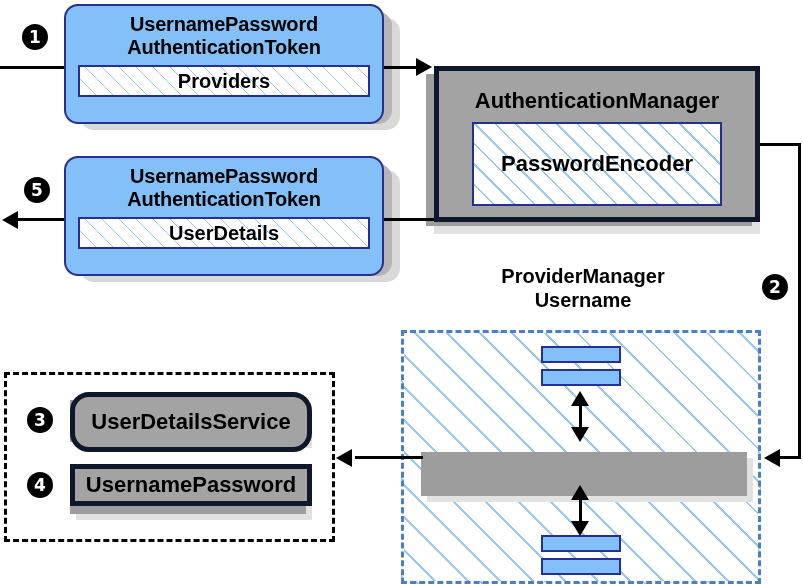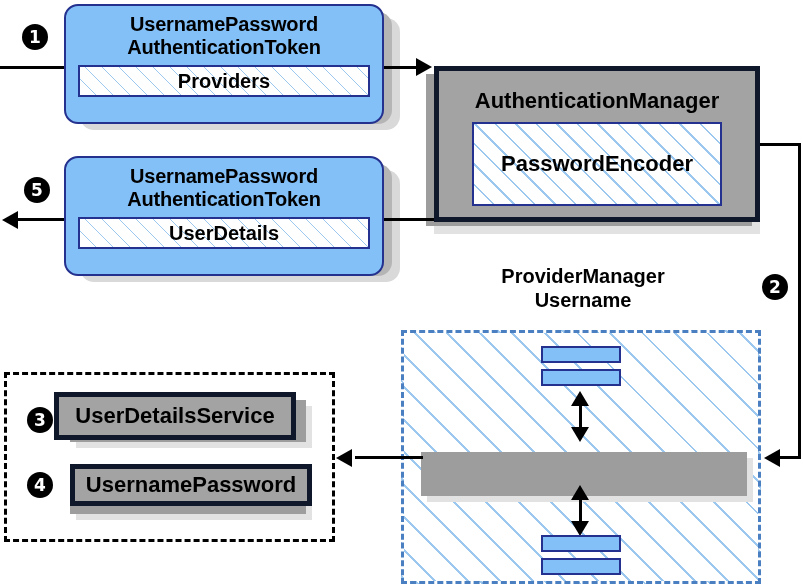--- a/index.html
+++ b/index.html
@@ -151,21 +151,21 @@
   <div class="line abs" style="left:355px;top:456px;width:68px;height:3px;"></div>
   <div class="arrowL" style="left:336px;top:449px;"></div>
 
   <div class="dashblack abs" style="left:4px;top:372px;width:331px;height:170px;z-index:0;"></div>
 
   <div class="bullet abs" style="left:27px;top:407px;">3</div>
   <div class="bullet abs" style="left:27px;top:472px;">4</div>
 
   <div class="abs" style="left:76px;top:406px;width:236px;height:42px;background:#e2e2e2;z-index:1;"></div>
   <div class="abs" style="left:70px;top:400px;width:236px;height:42px;background:#9d9d9d;z-index:2;"></div>
-  <div class="abs bluebox" style="left:54px;top:392px;width:242px;height:48px;z-index:3;">
+  <div class="abs bluebox" style="left:70px;top:392px;width:242px;height:60px;z-index:3;border-radius:19px;">
     <span class="boxlabel">UserDetailsService</span>
   </div>
 
   <div class="abs" style="left:76px;top:478px;width:236px;height:42px;background:#e2e2e2;z-index:1;"></div>
   <div class="abs" style="left:70px;top:472px;width:236px;height:42px;background:#9d9d9d;z-index:2;"></div>
   <div class="abs bluebox" style="left:70px;top:464px;width:242px;height:42px;z-index:3;">
     <span class="boxlabel">UsernamePassword</span>
   </div>
 
   <div class="line abs" style="left:384px;top:218px;width:50px;height:3px;"></div>

